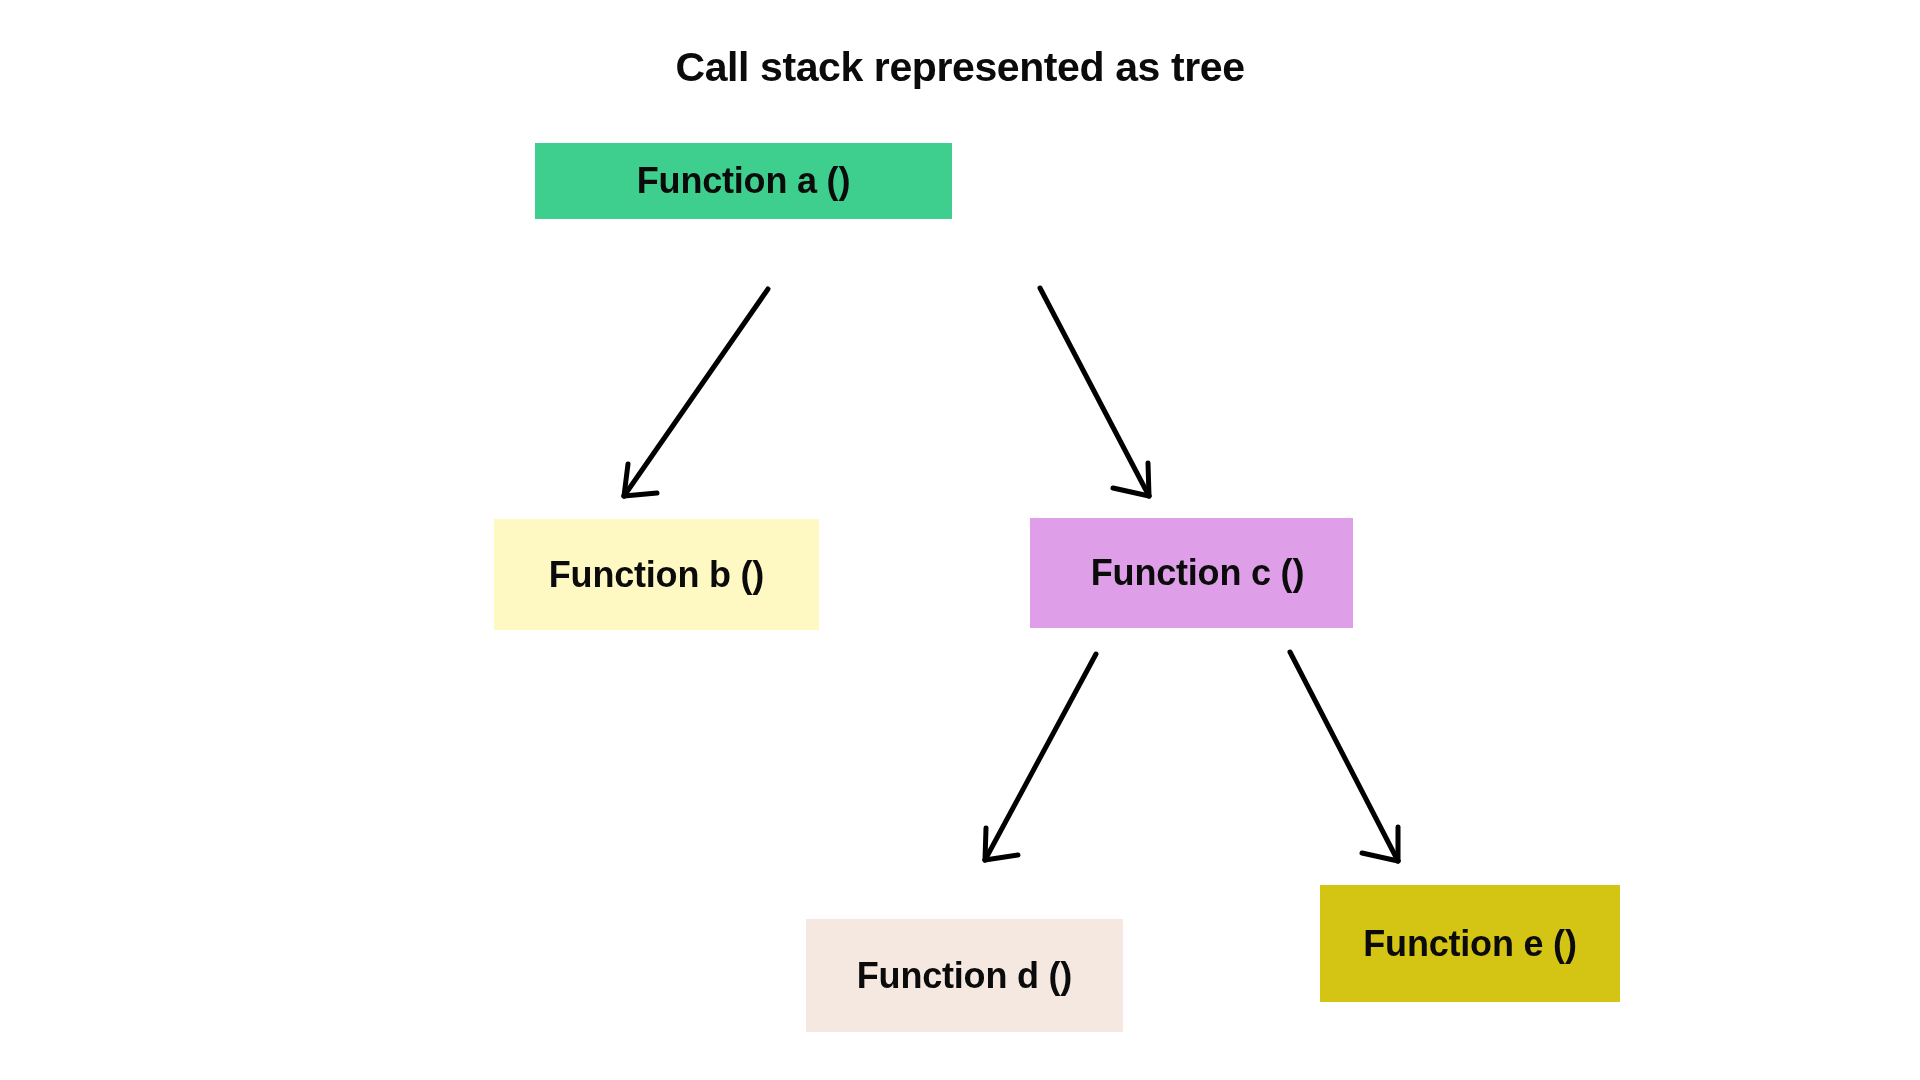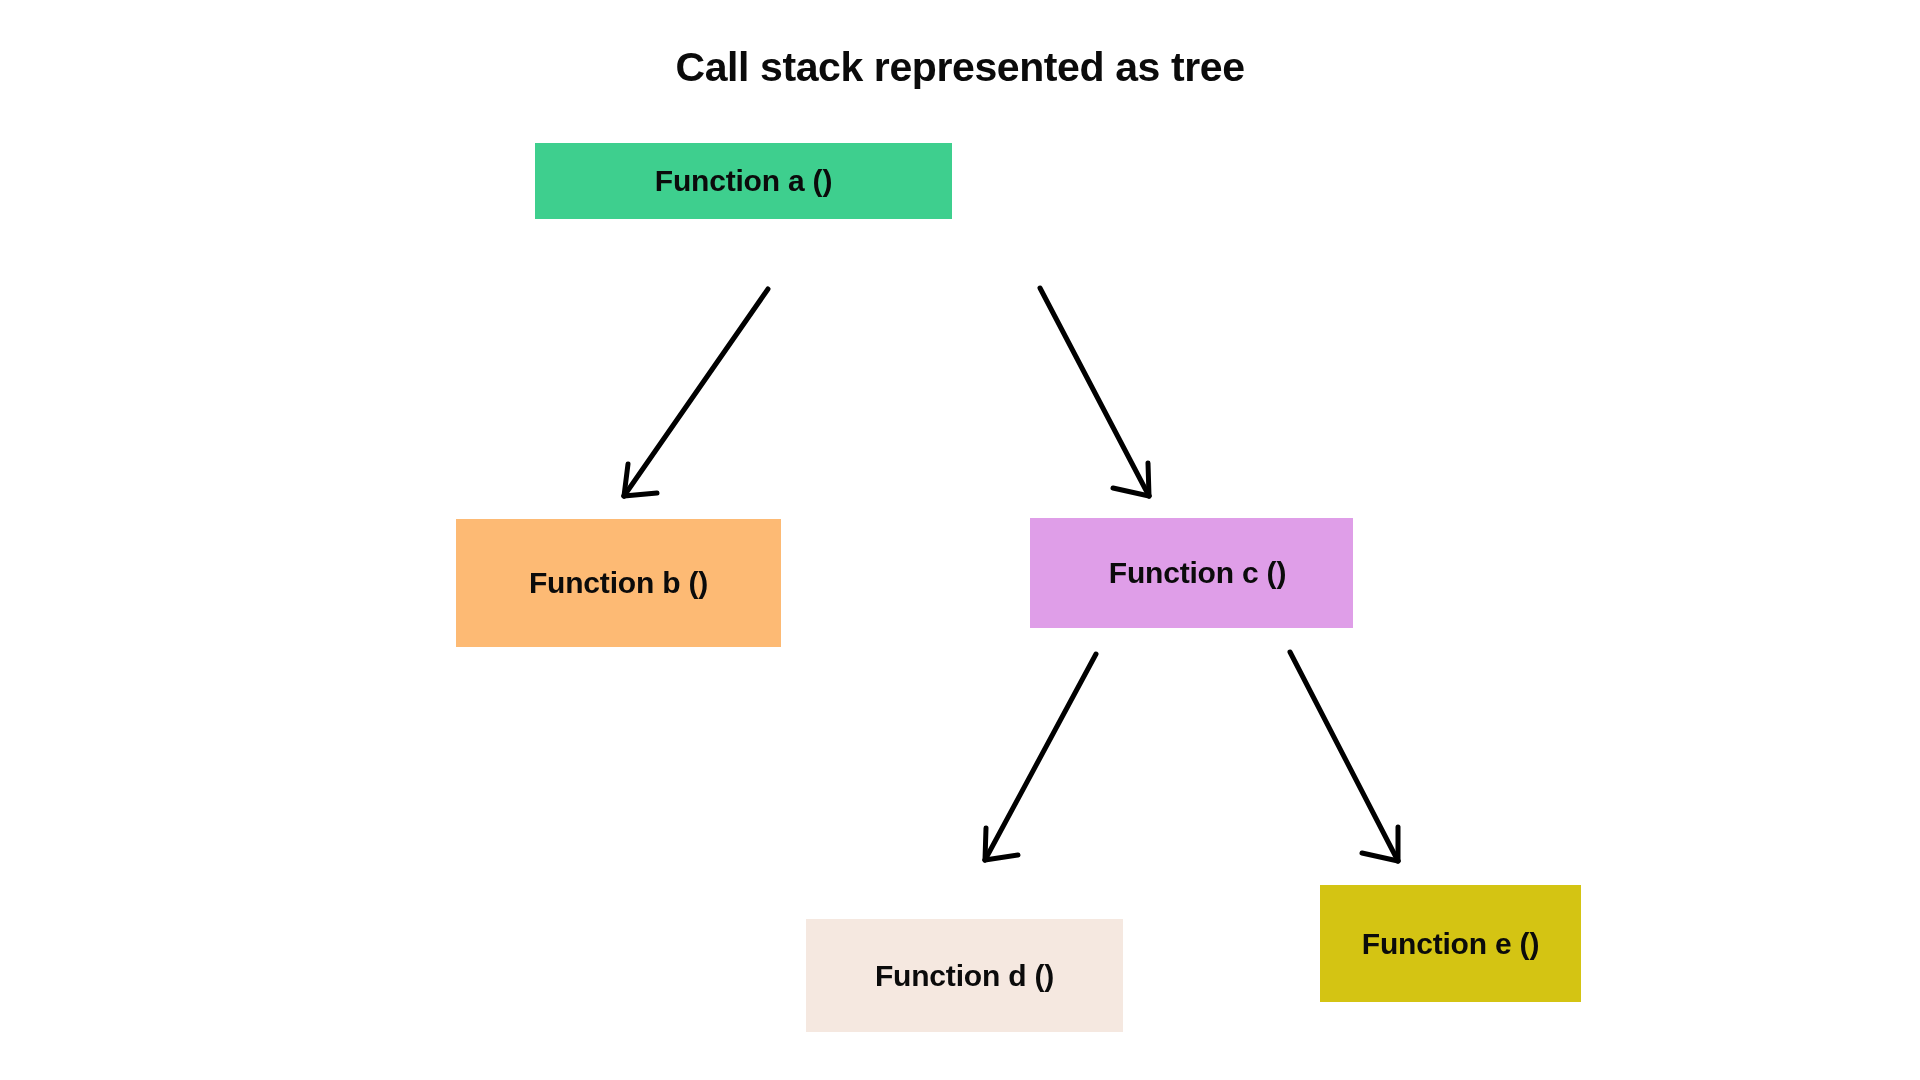--- a/index.html
+++ b/index.html
@@ -51,21 +51,21 @@
 
   
   .node {
     position: absolute;
     box-sizing: border-box;
     display: flex;
     align-items: center;
     justify-content: center;
   }
   .node-label {
-    font-size: 30px;
+    font-size: 36px;
     font-weight: 700;
     color: #0b0b0b;
     letter-spacing: -0.2px;
     white-space: nowrap;
     text-align: left;
   }
 
   #node-a { left: 535px; top: 136px;  width: 417px; height: 76px;  background: #3ECF8E; }
   #node-b { left: 473px; top: 512px;  width: 325px; height: 111px; background: #DCE853; }
   #node-c { left: 1030px; top: 511px; width: 323px; height: 110px; background: #DF9EE8; }
@@ -103,29 +103,29 @@
       <path d="M 1290 645 L 1398 854" stroke="#000000" stroke-width="5" fill="none" stroke-linecap="round"></path>
       <path d="M 1398 854 L 1398 820" stroke="#000000" stroke-width="5" fill="none" stroke-linecap="round"></path>
       <path d="M 1398 854 L 1362 846" stroke="#000000" stroke-width="5" fill="none" stroke-linecap="round"></path>
     </g>
   </svg>
 
   <div class="node" id="node-a" style="left: 535px; top: 136px; width: 417px; height: 76px; background: rgb(62, 207, 142);">
     <span class="node-label">Function a ()</span>
   </div>
 
-  <div class="node" id="node-b" style="left: 456px; top: 512px; width: 325px; height: 128px; background: #fdba74;">
+  <div class="node" id="node-b" style="left: 494px; top: 512px; width: 325px; height: 111px; background: #fef9c3;">
     <span class="node-label">Function b ()</span>
   </div>
 
   <div class="node" id="node-c" style="left: 1030px; top: 511px; width: 323px; height: 110px; background: rgb(223, 158, 232); padding-left: 12px;">
     <span class="node-label">Function c ()</span>
   </div>
 
   <div class="node" id="node-d" style="left: 806px; top: 912px; width: 317px; height: 113px; background: rgb(245, 232, 224);">
     <span class="node-label">Function d ()</span>
   </div>
 
-  <div class="node" id="node-e" style="left: 1320px; top: 878px; width: 261px; height: 117px; background: rgb(212, 196, 19);">
+  <div class="node" id="node-e" style="left: 1320px; top: 878px; width: 300px; height: 117px; background: rgb(212, 196, 19);">
     <span class="node-label">Function e ()</span>
   </div>
 
 </div>
 
 </body></html>

